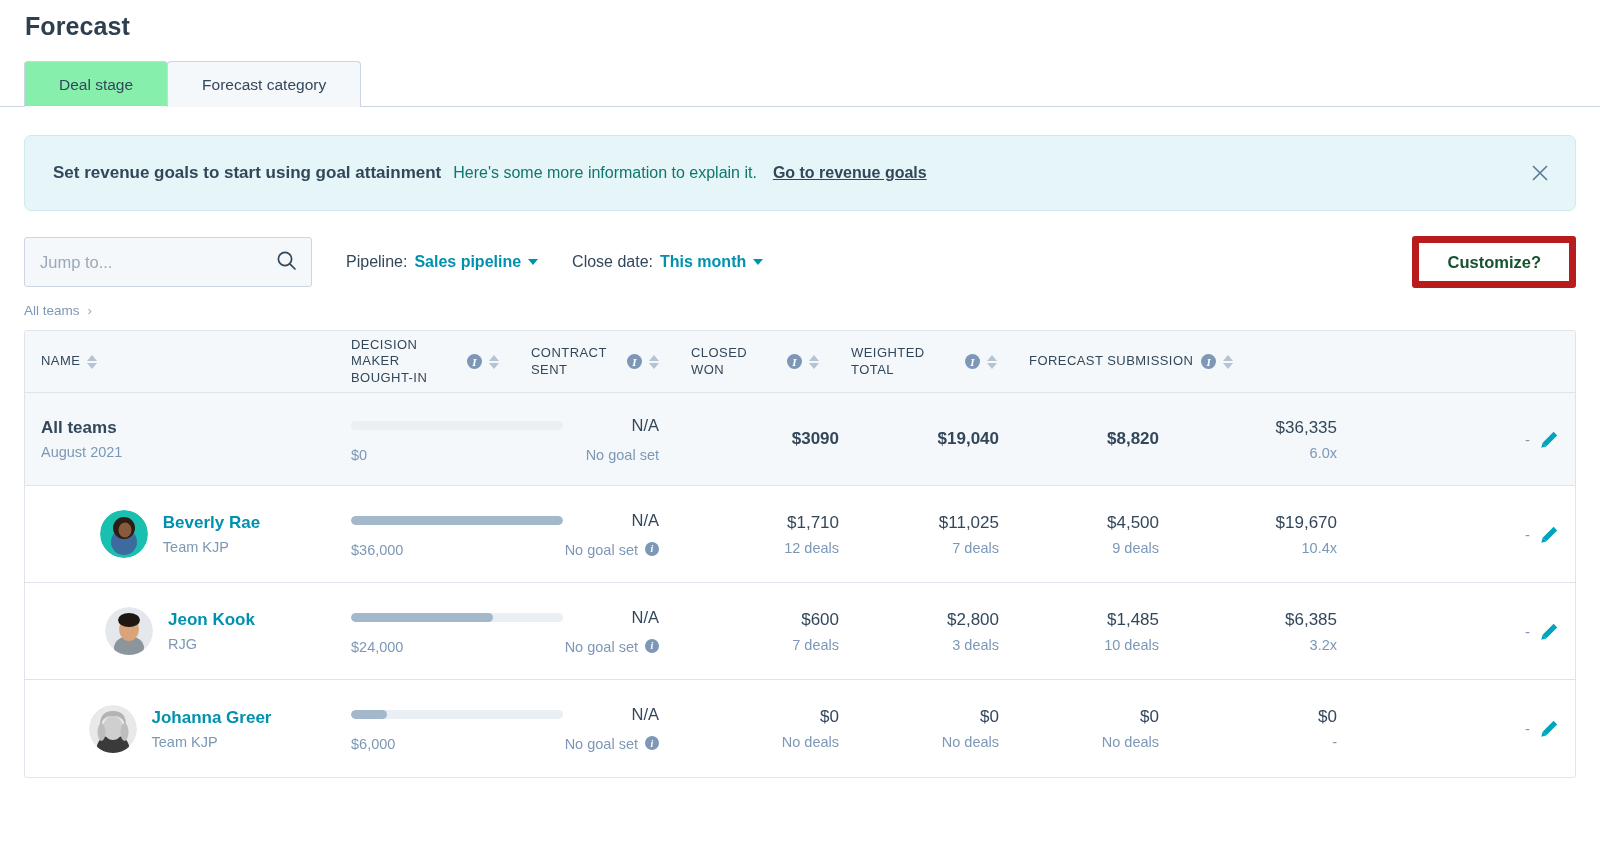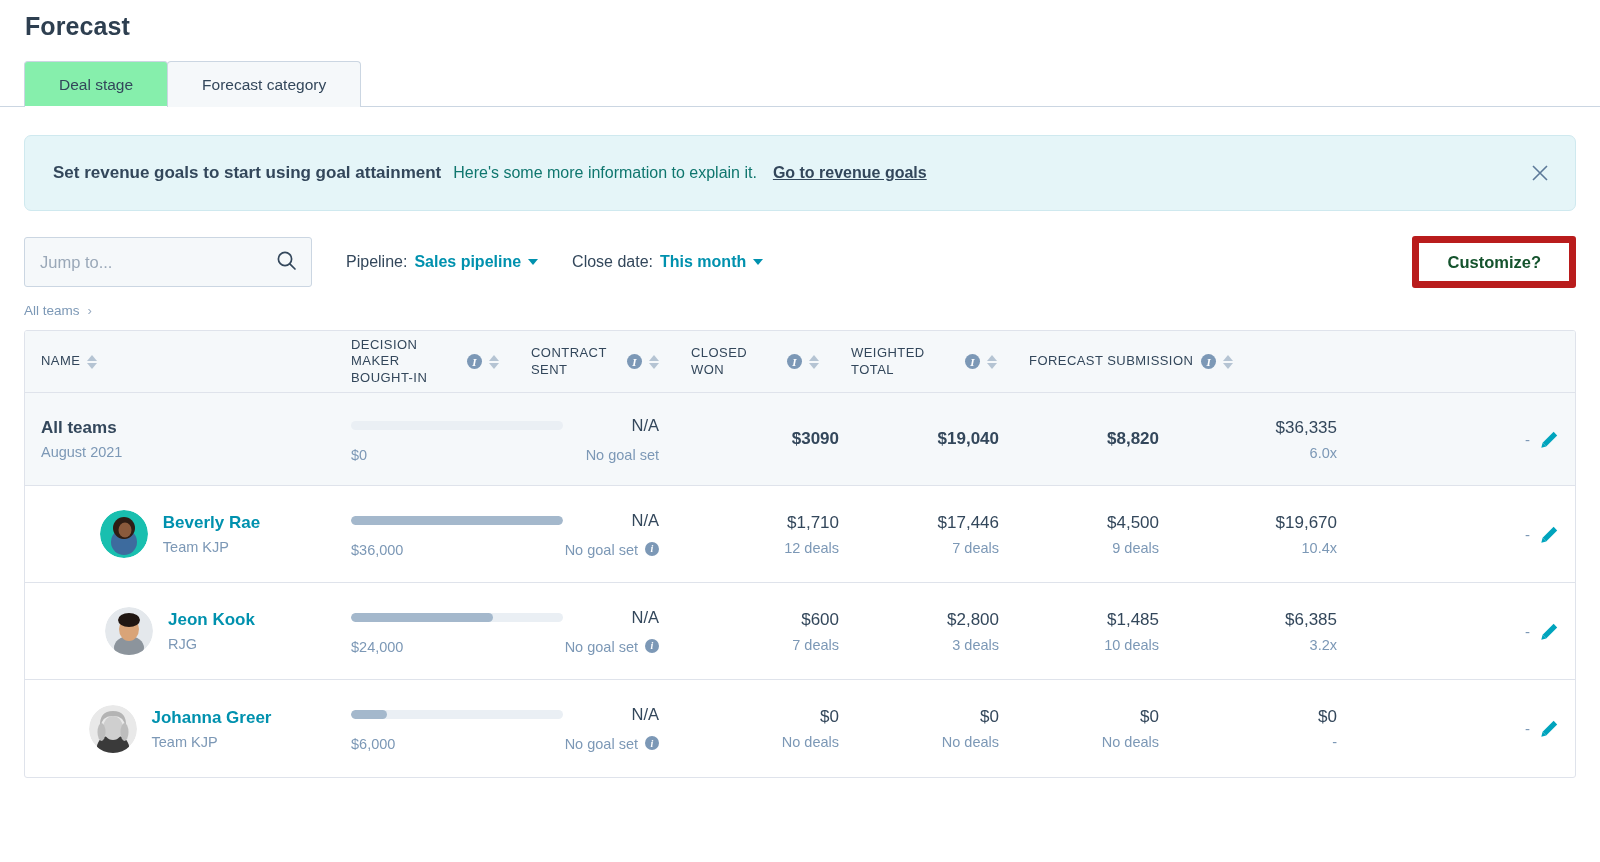--- a/index.html
+++ b/index.html
@@ -376,21 +376,21 @@
             <span>No goal set</span>
             <span class="info-ico">i</span>
           </span>
         </div>
       </div>
       <div class="cell num c-dm">
         <span class="val-main light">$1,710</span>
         <span class="val-sub">12 deals</span>
       </div>
       <div class="cell num c-cs">
-        <span class="val-main light">$17,446</span>
+        <span class="val-main light">$11,025</span>
         <span class="val-sub">7 deals</span>
       </div>
       <div class="cell num c-cw">
         <span class="val-main light">$4,500</span>
         <span class="val-sub">9 deals</span>
       </div>
       <div class="cell num c-wt">
         <span class="val-main light">$19,670</span>
         <span class="val-sub">10.4x</span>
       </div>

